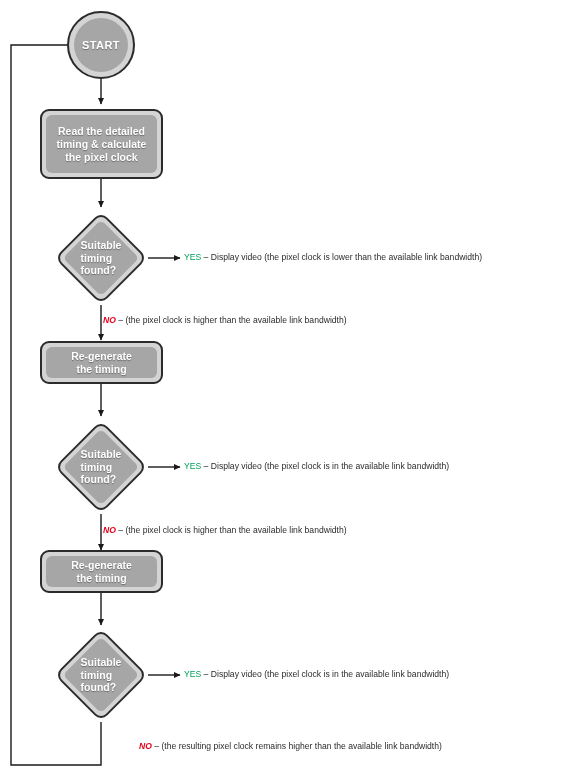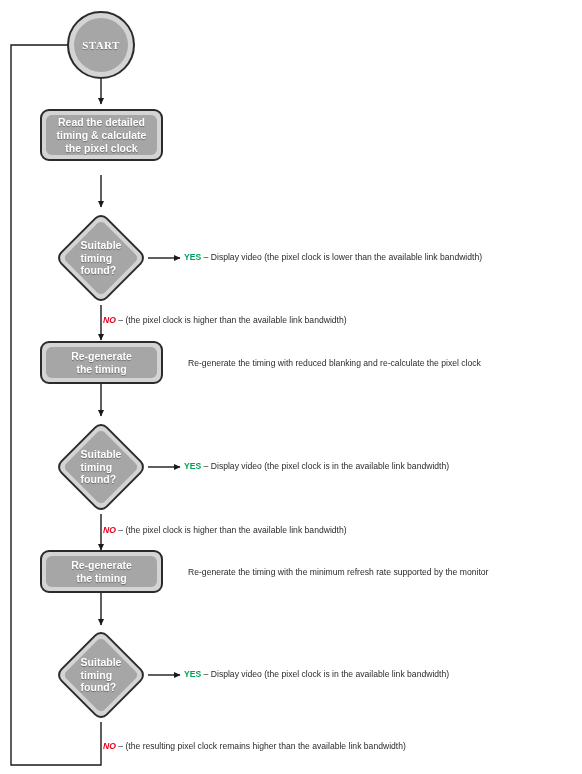--- a/index.html
+++ b/index.html
@@ -40,21 +40,20 @@
     justify-content: center;
   }
   .terminator .inner {
     width: 54px;
     height: 54px;
     border-radius: 50%;
     background: #a6a6a6;
     display: flex;
     align-items: center;
     justify-content: center;
-    font-family: Liberation Serif, serif;
   }
   .terminator .inner span {
     color: #ffffff;
     font-size: 11px;
     font-weight: bold;
     letter-spacing: 0.4px;
     text-shadow: 0 1px 1px rgba(0,0,0,0.35);
   }
 
   
@@ -134,21 +133,21 @@
   
   .annot {
     position: absolute;
     font-size: 8.6px;
     color: #2b2b2b;
     line-height: 12px;
     white-space: nowrap;
   }
   .annot .yes {
     color: #00a05a;
-    font-weight: bold;
+    font-weight: normal;
     text-align: right;
   }
   .annot .no {
     color: #e8001c;
     font-weight: bold;
     font-style: italic;
   }
   .annot .dash {
     color: #2b2b2b;
   }
@@ -191,21 +190,21 @@
       <path d="M101,722 L101,765 L11,765 L11,45 L85,45" marker-end="url(#arrow)"></path>
     </g>
   </svg>
 
   <div class="terminator" style="left:67px; top:11px;">
     <div class="inner">
       <span>START</span>
     </div>
   </div>
 
-  <div class="process" style="left:40px; top:109px; width:123px; height:52px;">
+  <div class="process" style="left:40px; top:109px; width:123px; height:70px;">
     <div class="inner">
       <span>Read the detailed
 timing &amp; calculate
 the pixel clock</span>
     </div>
   </div>
 
   <div class="decision" style="left:54px; top:211px;">
     <div class="shape">
       <div class="fill"></div>
@@ -227,23 +226,20 @@
     <span>(the pixel clock is higher than the available link bandwidth)</span>
   </div>
 
   <div class="process" style="left:40px; top:341px; width:123px; height:43px;">
     <div class="inner">
       <span>Re-generate
 the timing</span>
     </div>
   </div>
 
-  <div class="annot" style="left:188px; top:357px;">
-    <span>Re-generate the timing with reduced blanking and re-calculate the pixel clock</span>
-  </div>
 
   <div class="decision" style="left:54px; top:420px;">
     <div class="shape">
       <div class="fill"></div>
     </div>
     <div class="dlabel">Suitable
 timing
 found?</div>
   </div>
 
@@ -259,38 +255,35 @@
     <span>(the pixel clock is higher than the available link bandwidth)</span>
   </div>
 
   <div class="process" style="left:40px; top:550px; width:123px; height:43px;">
     <div class="inner">
       <span>Re-generate
 the timing</span>
     </div>
   </div>
 
-  <div class="annot" style="left:188px; top:566px;">
-    <span>Re-generate the timing with the minimum refresh rate supported by the monitor</span>
-  </div>
 
   <div class="decision" style="left:54px; top:628px;">
     <div class="shape">
       <div class="fill"></div>
     </div>
     <div class="dlabel">Suitable
 timing
 found?</div>
   </div>
 
   <div class="annot" style="left:184px; top:668px;">
     <span class="yes">YES</span>
     <span class="dash">–</span>
     <span>Display video (the pixel clock is in the available link bandwidth)</span>
   </div>
 
-  <div class="annot" style="left:103px; top:740px;">
+  <div class="annot" style="left:103px; top:740px;padding-left:36px;">
     <span class="no">NO</span>
     <span class="dash">–</span>
     <span>(the resulting pixel clock remains higher than the available link bandwidth)</span>
   </div>
 
 </div>
 
 </body></html>

